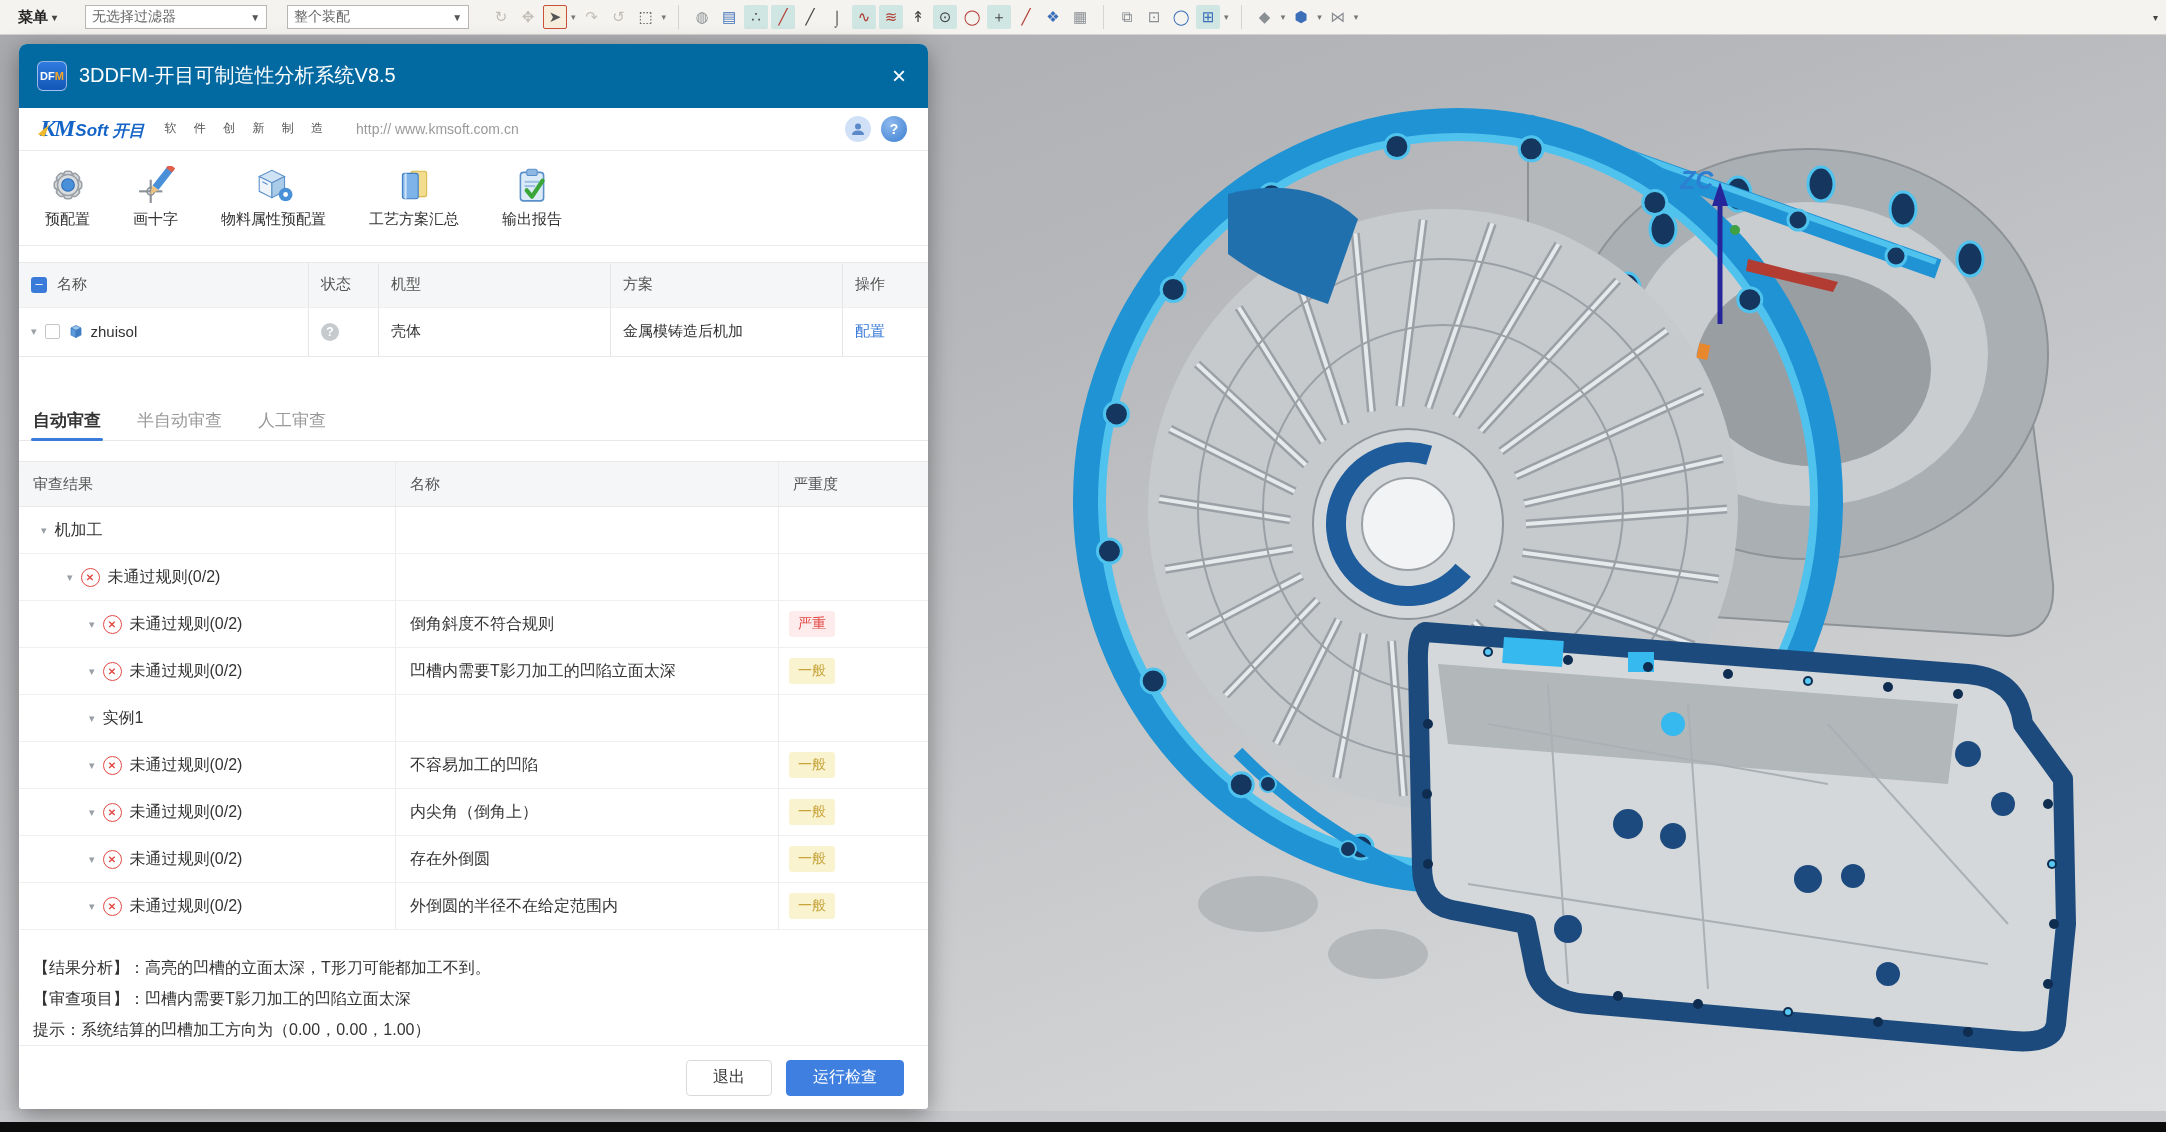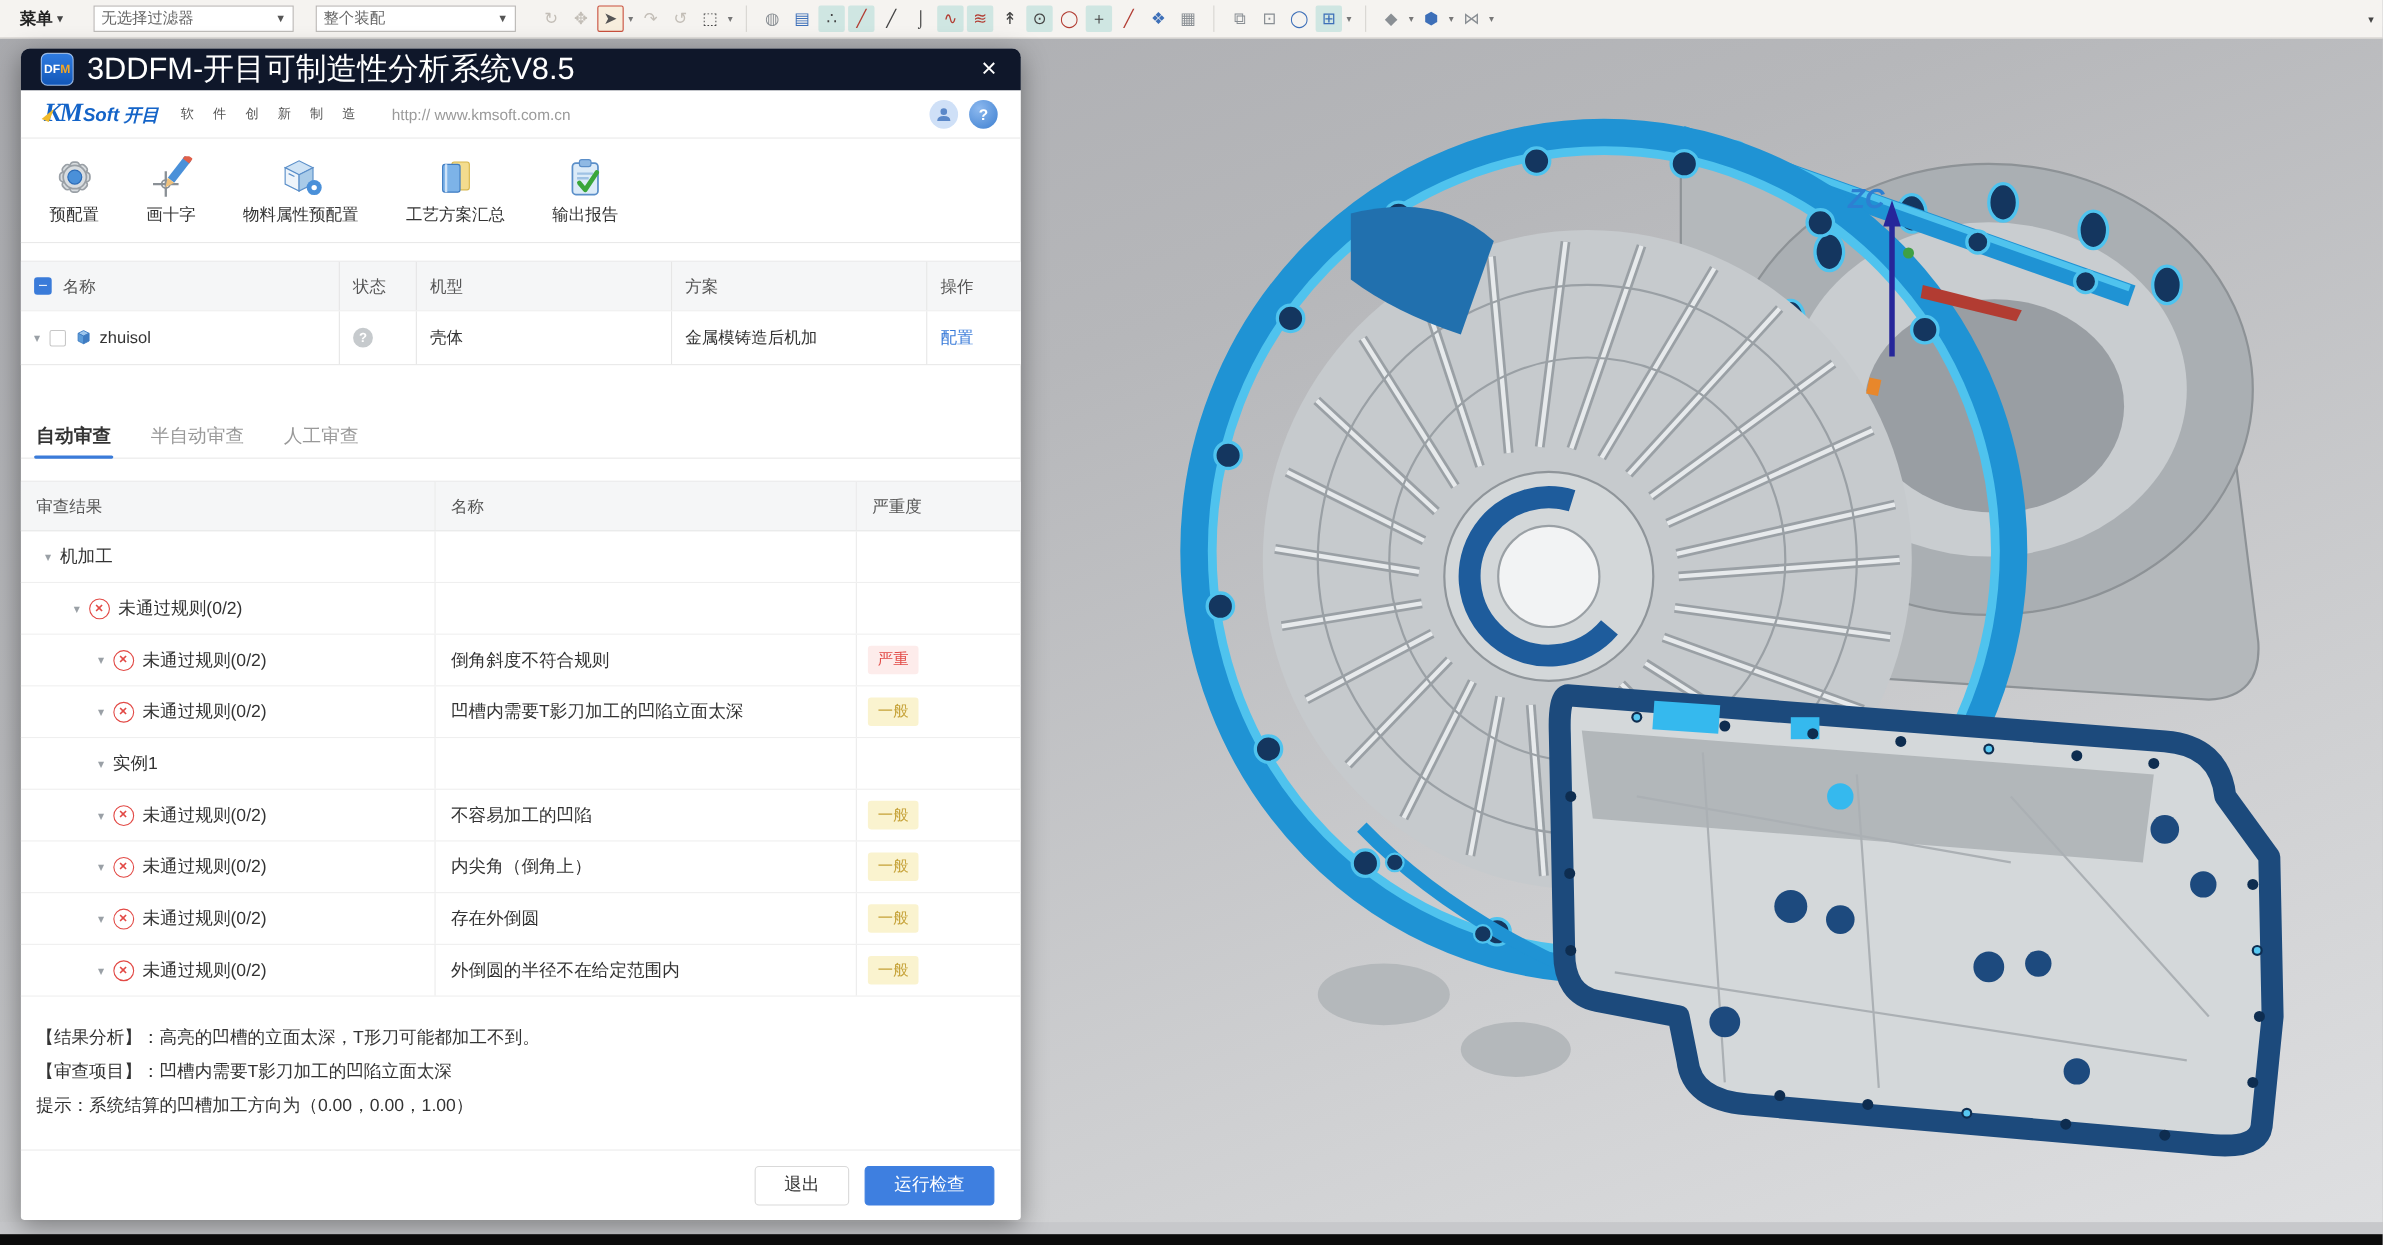--- a/index.html
+++ b/index.html
@@ -33,28 +33,28 @@
   
   .viewport { position:absolute; left:0; top:24px; width:2166px; height:1087px;
     background:linear-gradient(160deg,#a9aaae 0%,#b6b7ba 35%,#cfd0d2 75%,#dedfe1 100%); }
   .model-svg { position:absolute; left:928px; top:0; }
   .bottom-strip { position:absolute; left:0; bottom:0; width:2166px; height:10px; background:#0b0b0b; z-index:9; }
 
   
   .dlg { position:absolute; left:19px; top:44px; width:909px; height:1065px;
     background:#fff; z-index:6; border-radius:8px 8px 3px 3px;
     box-shadow:0 6px 24px rgba(0,0,0,.38); display:flex; flex-direction:column; }
-  .titlebar { height:38px; background:#0f172a; border-radius:8px 8px 0 0;
+  .titlebar { height:64px; background:#0369a1; border-radius:8px 8px 0 0;
     display:flex; align-items:center; padding:0 18px; gap:12px; }
   .dfm-badge { width:30px; height:30px; border-radius:6px;
     background:linear-gradient(#2f7be0,#1257b8); border:1px solid rgba(255,255,255,.55);
     display:flex; align-items:center; justify-content:center;
     font-size:11px; font-weight:bold; color:#fff; letter-spacing:0; }
   .dfm-badge b { color:#f5a623; font-weight:bold; }
-  .dlg-title { color:#fff; font-size:28px; font-weight:500; flex:1; }
+  .dlg-title { color:#fff; font-size:20px; font-weight:500; flex:1; }
   .dlg-close { color:#fff; font-size:24px; font-weight:300; padding:0 4px; cursor:default; }
 
   .hdr { height:44px; display:flex; align-items:center; padding:0 21px;
     border-bottom:1px solid #e9e9e9; }
   .logo { display:flex; align-items:baseline; }
   .logo-flag { width:0; height:0; border-left:7px solid transparent;
     border-bottom:13px solid #f0b92a; transform:rotate(22deg); margin-right:-7px; }
   .logo-km { font-size:24px; font-weight:bold; font-style:italic; color:#1464c8;
     font-family:"Liberation Serif", serif; letter-spacing:-2px; }
   .logo-soft { font-size:17px; font-weight:bold; font-style:italic; color:#1464c8; margin-left:2px; }

